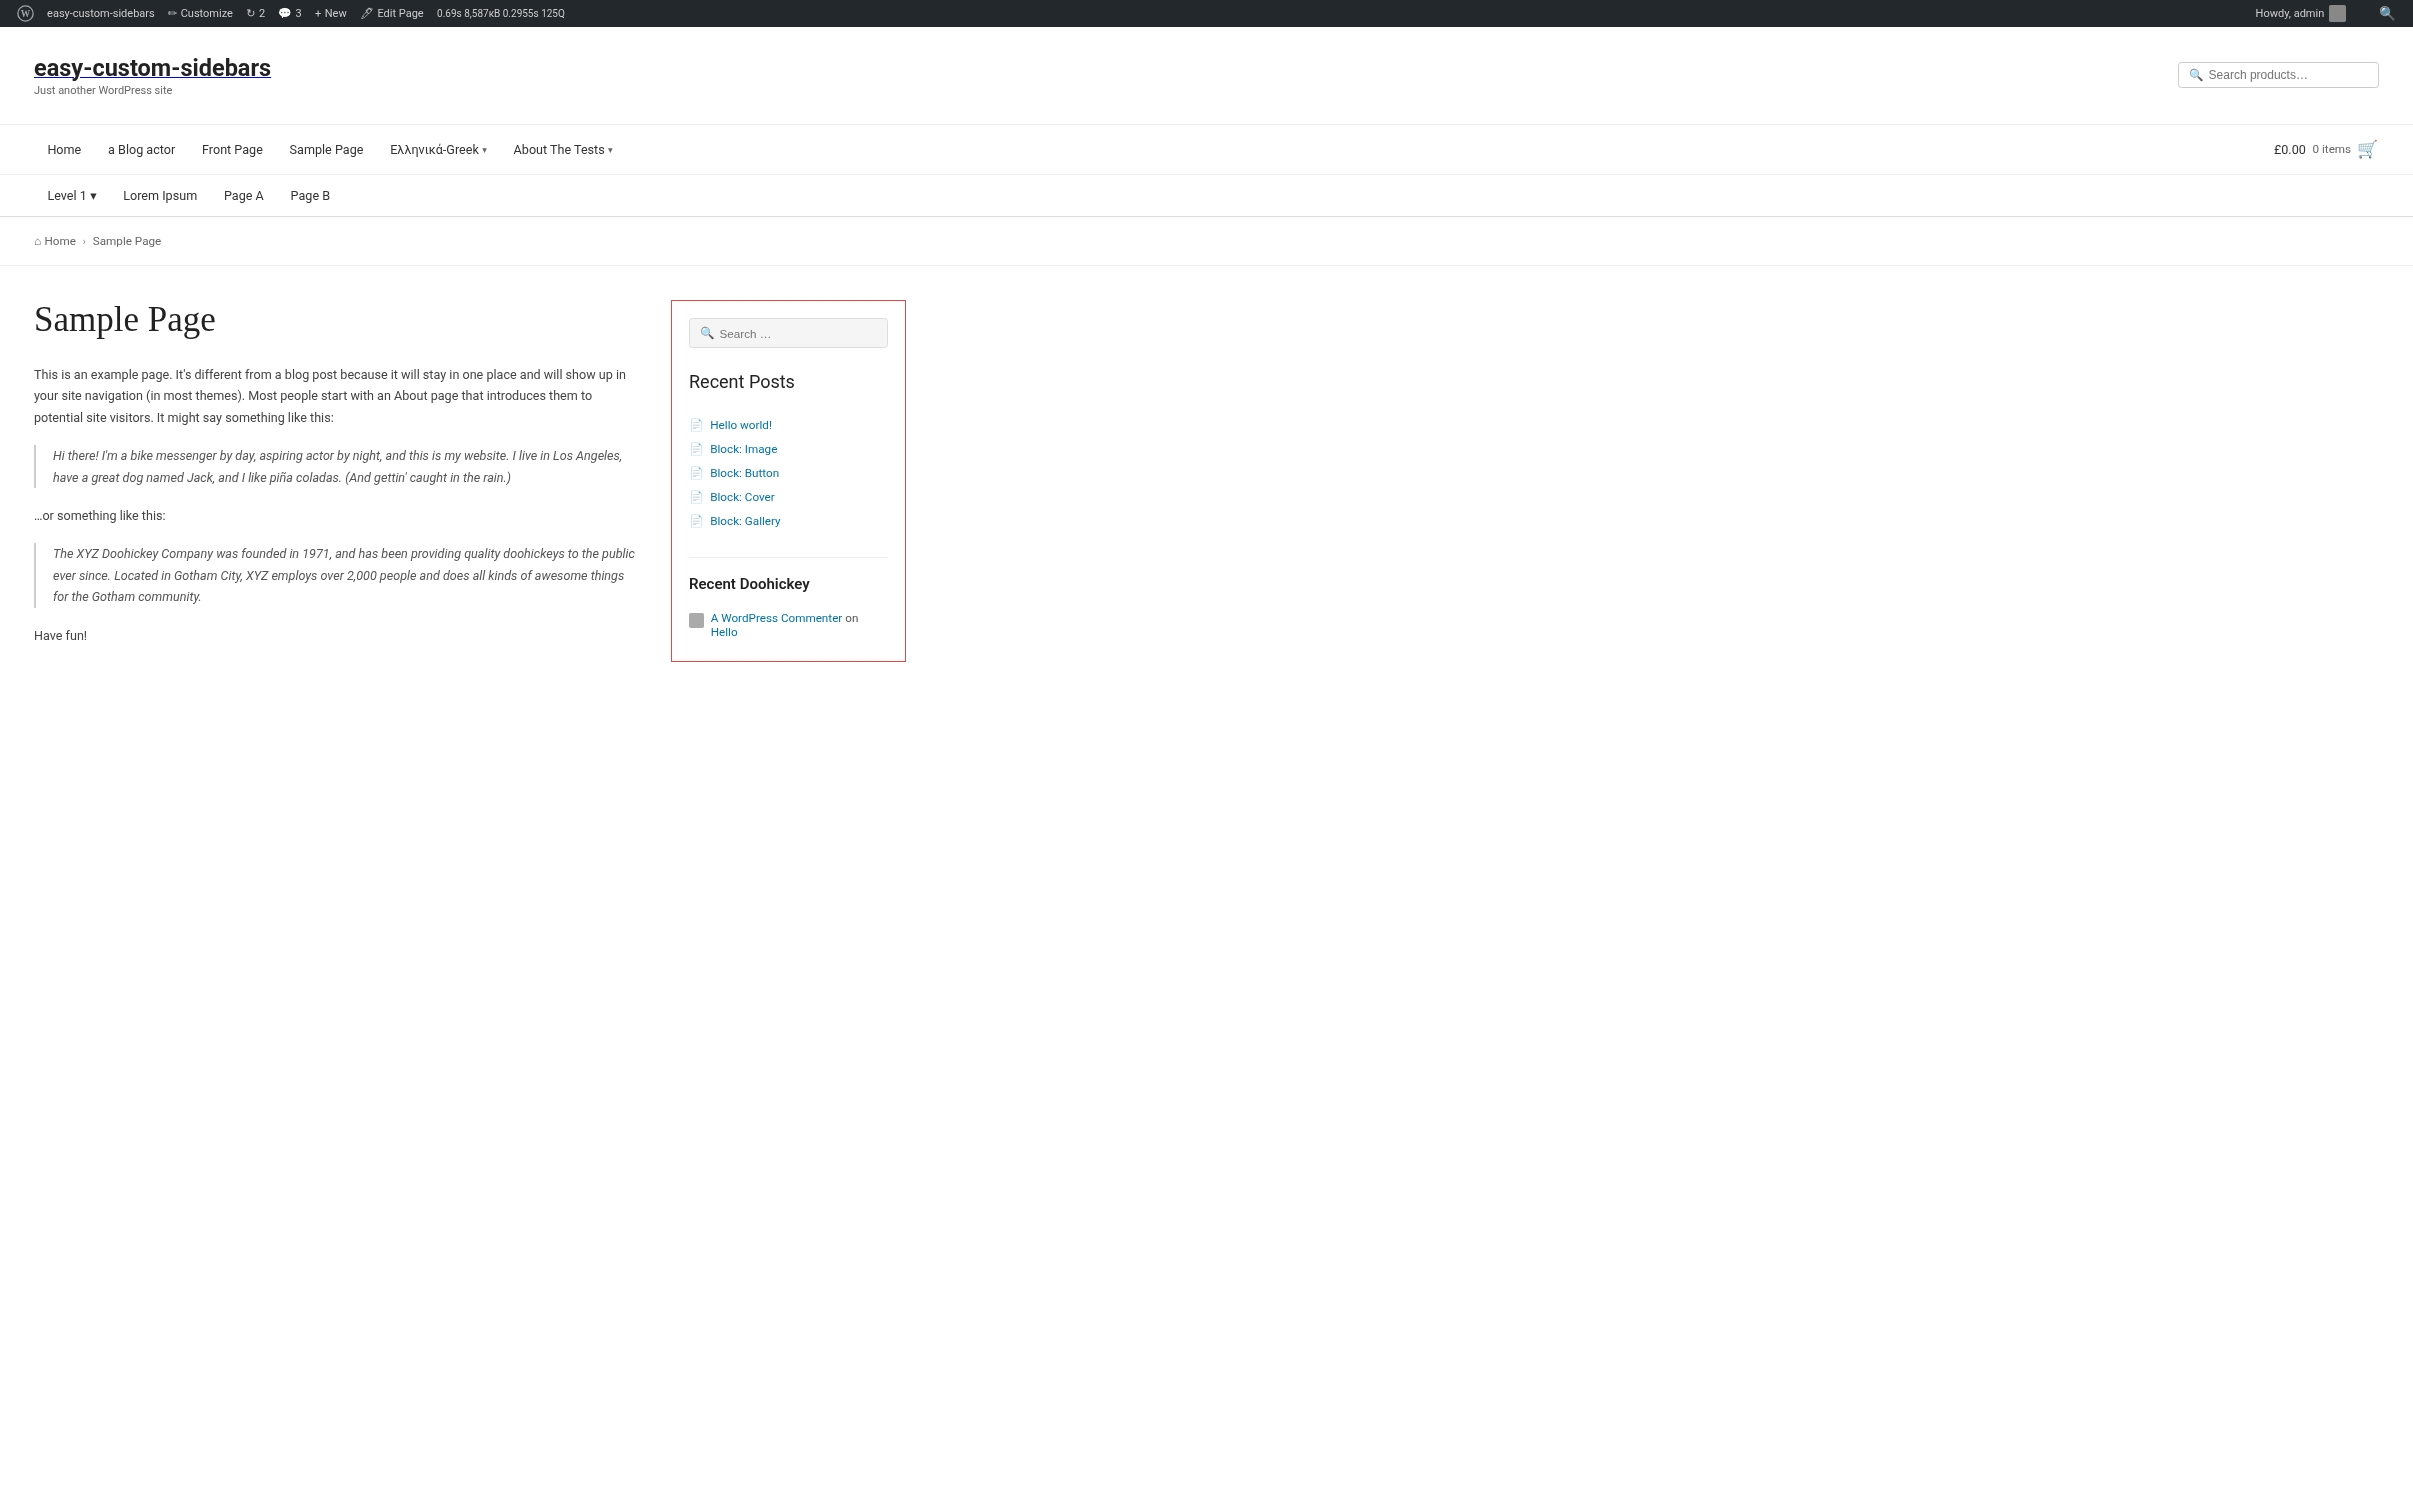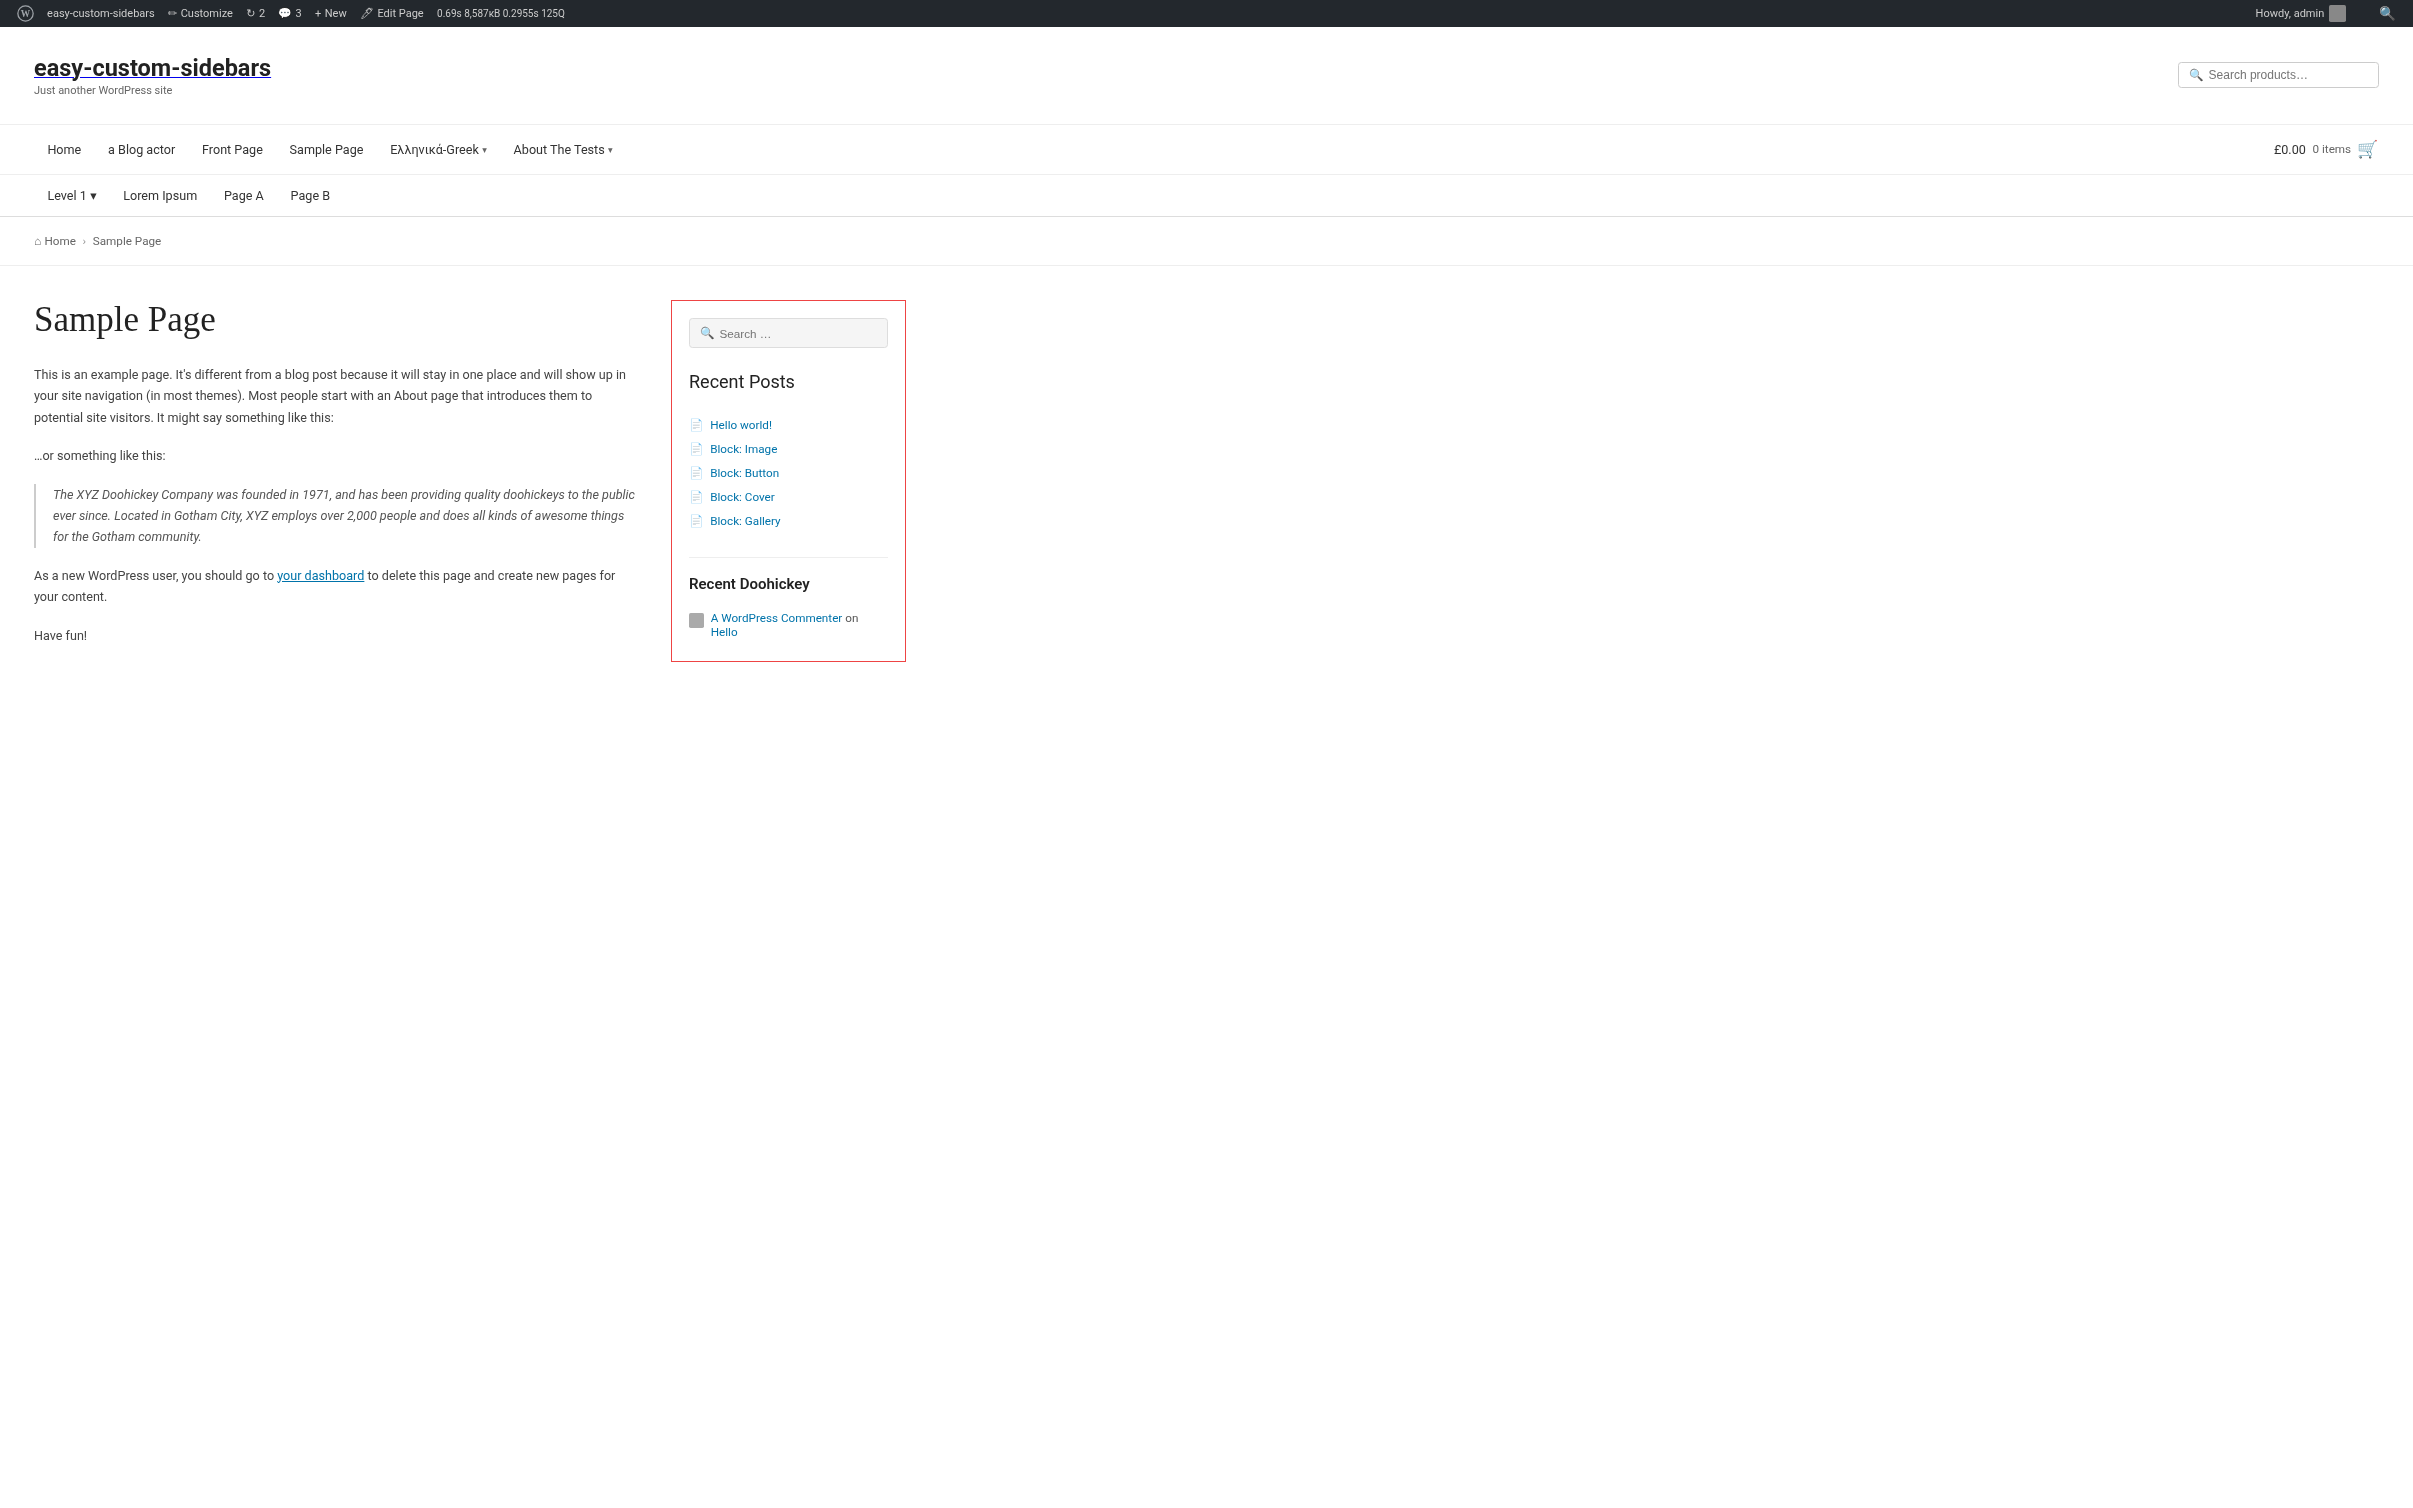--- a/index.html
+++ b/index.html
@@ -423,27 +423,27 @@
     <span class="sep">›</span>
     <span>Sample Page</span>
   </div>
 
   <div class="content-area">
 
     <main class="main-content">
       <h1 class="page-title">Sample Page</h1>
       <div class="page-body">
         <p>This is an example page. It's different from a blog post because it will stay in one place and will show up in your site navigation (in most themes). Most people start with an About page that introduces them to potential site visitors. It might say something like this:</p>
+        <blockquote>
+          <p>Hi there! I'm a bike messenger by day, aspiring actor by night, and this is my website. I live in Los Angeles, have a great dog named Jack, and I like piña coladas. (And gettin' caught in the rain.)</p>
+        </blockquote>
         <p>…or something like this:</p>
         <blockquote>
           <p>The XYZ Doohickey Company was founded in 1971, and has been providing quality doohickeys to the public ever since. Located in Gotham City, XYZ employs over 2,000 people and does all kinds of awesome things for the Gotham community.</p>
         </blockquote>
-        <p>
-          <span>As a new WordPress user, you should go to </span><a href="#">your dashboard</a><span> to delete this page and create new pages for your content.</span>
-        </p>
         <p>Have fun!</p>
       </div>
     </main>
 
     <aside class="sidebar">
       <div class="sidebar-inner">
 
         <div class="sidebar-search">
           <span style="color:#888; font-size:11.7px;">🔍</span>
           <input type="text" placeholder="Search …" style="">

